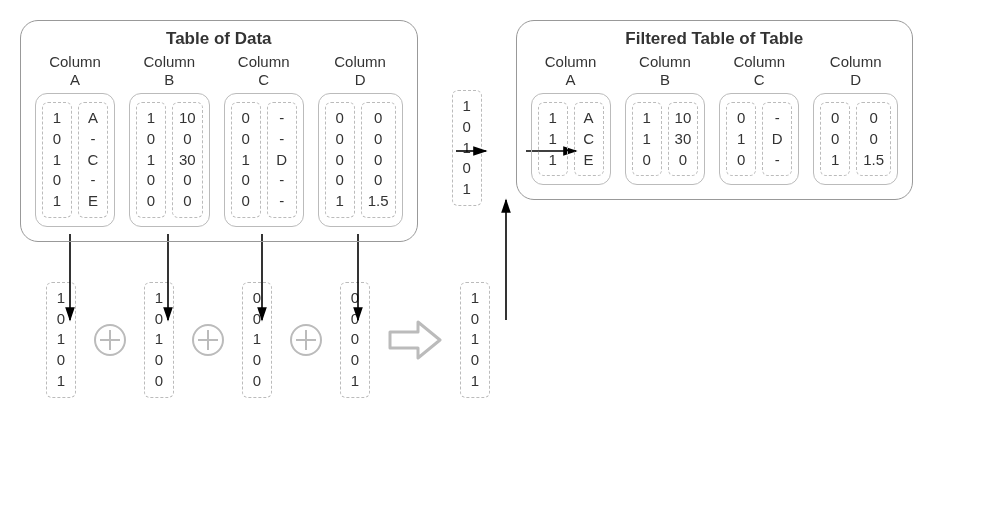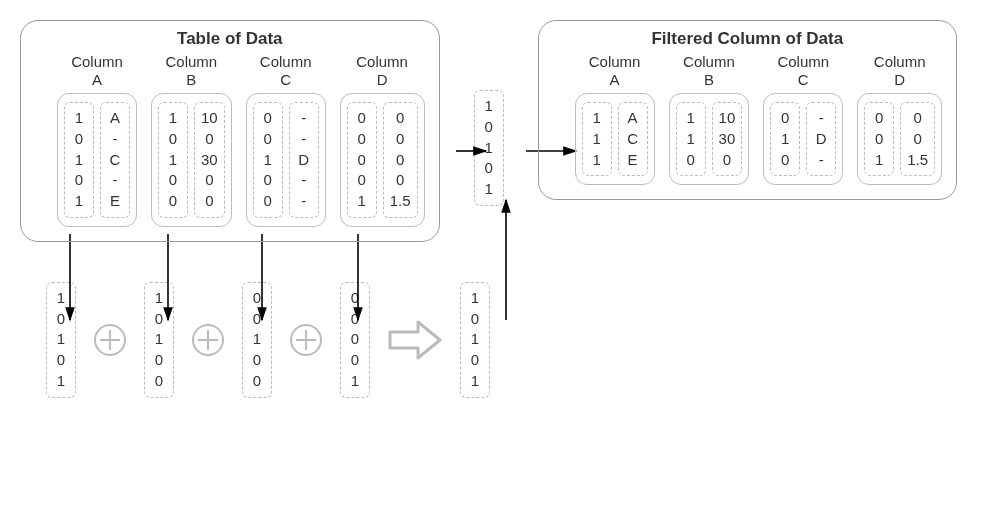--- a/index.html
+++ b/index.html
@@ -24,21 +24,20 @@
   }
   .panel-title {
     font-weight: bold;
     font-size: 17px;
     text-align: center;
     margin-bottom: 4px;
   }
   .cols {
     display: flex;
     gap: 14px;
-    margin-left: 22px;
   }
   .col {
     display: flex;
     flex-direction: column;
     align-items: center;
   }
   .col-label {
     font-size: 15px;
     text-align: center;
     line-height: 1.2;
@@ -238,21 +237,21 @@
       <div class="vec">
           <span>1</span>
           <span>0</span>
           <span>1</span>
           <span>0</span>
           <span>1</span>
         </div>
     </div>
 
     <div class="panel" style="flex:0 0 auto;">
-      <div class="panel-title">Filtered Column of Data</div>
+      <div class="panel-title">Filtered Table of Table</div>
       <div class="cols">
       <div class="col">
             <div class="col-label">Column
 A</div>
             <div class="col-body">
               <div class="vec">
                 <span>1</span>
                 <span>1</span>
                 <span>1</span>
               </div>

